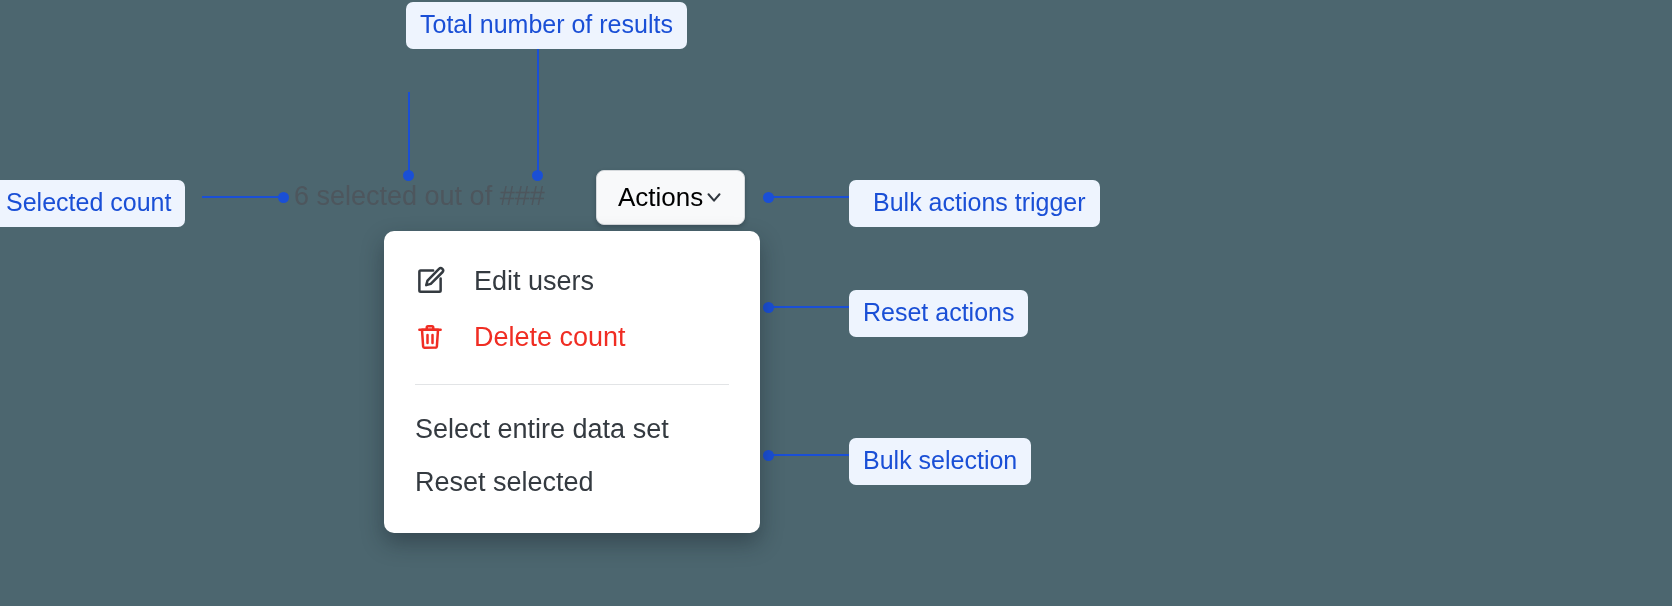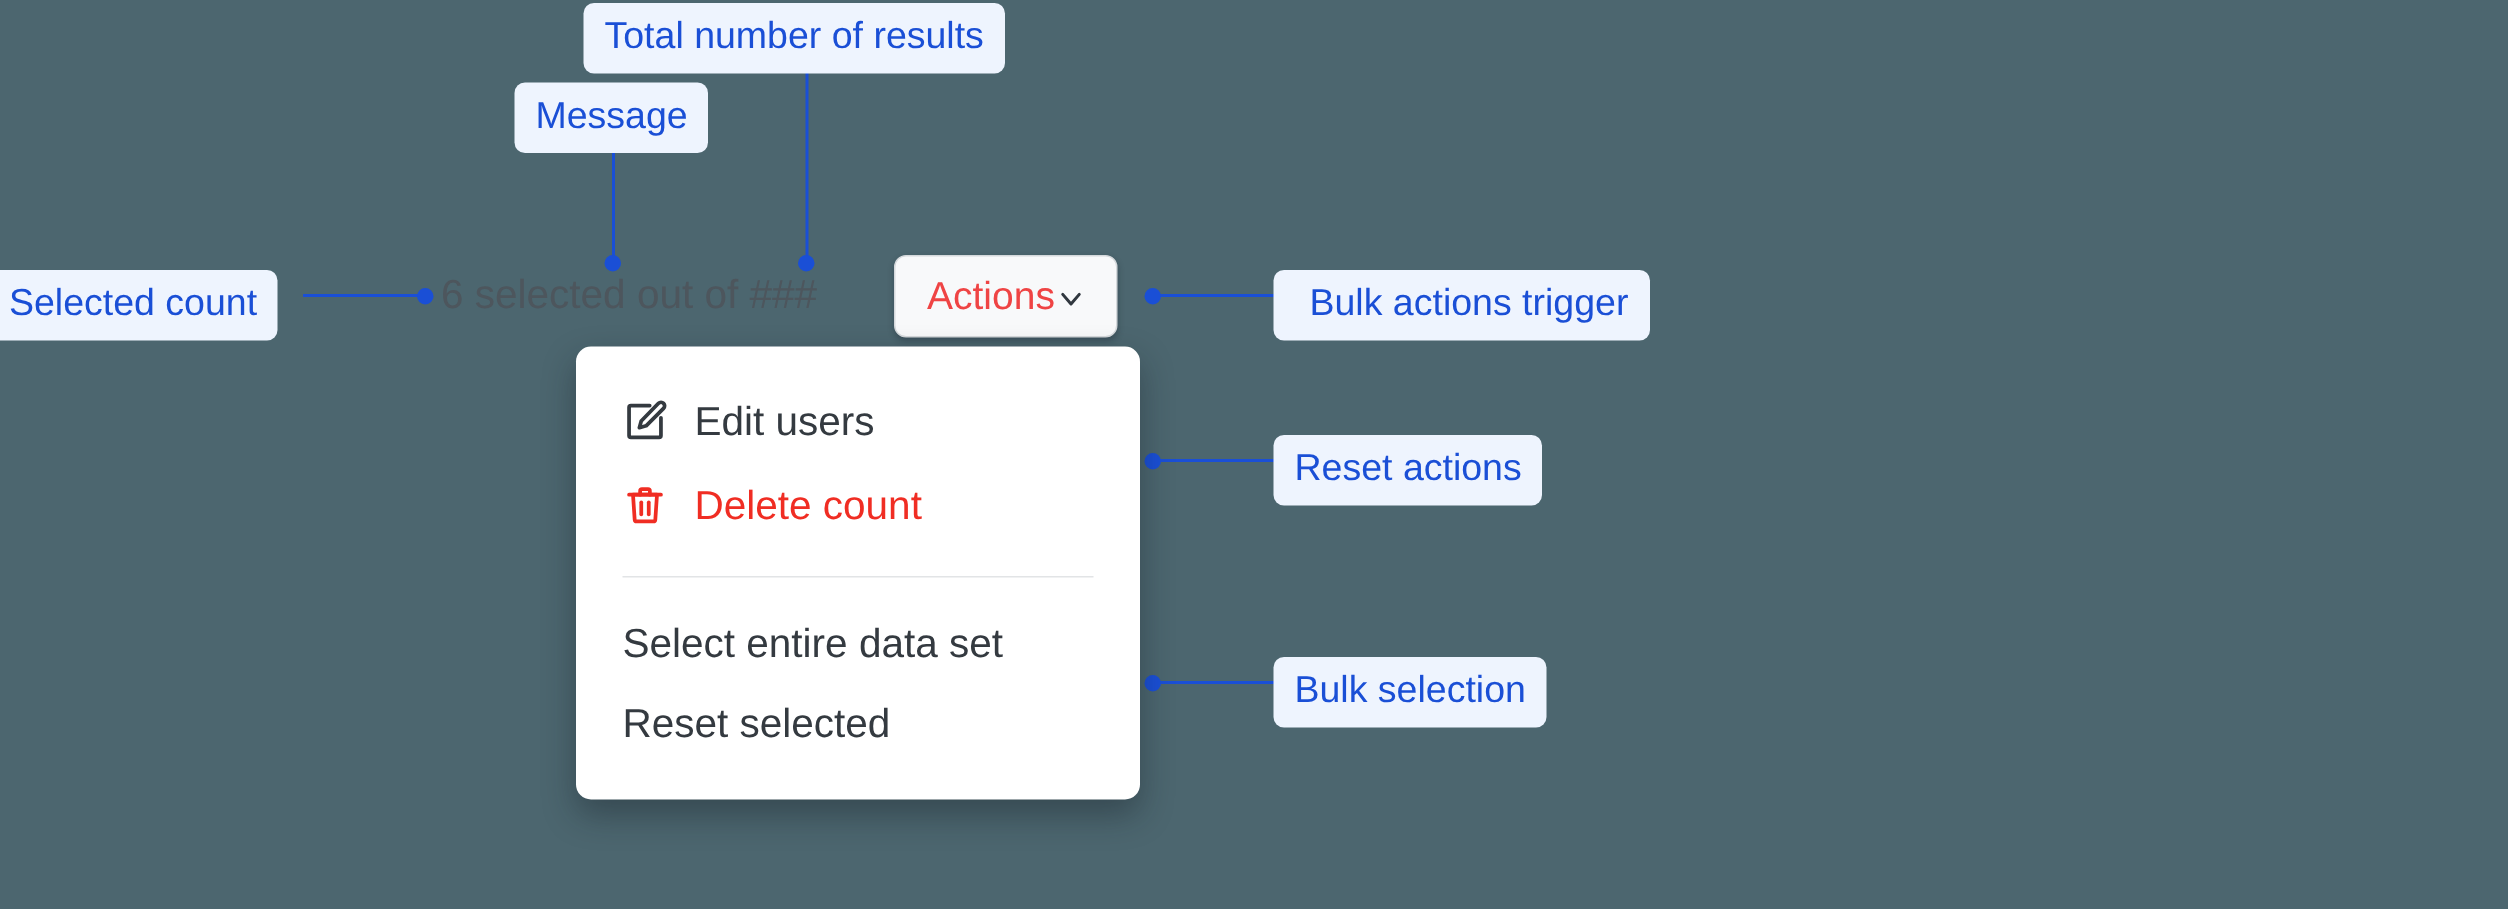--- a/index.html
+++ b/index.html
@@ -56,45 +56,45 @@
     color: #4d565d;
     font-size: 27px;
     line-height: 1;
     white-space: nowrap;
   }
 
   
   .actions-btn {
     position: absolute;
     display: flex;
-    align-items: flex-end;
+    align-items: center;
     background: #f8f9fa;
     border: 1px solid #d5d9dc;
     border-radius: 8px;
     padding: 13px 19px 14px 21px;
-    color: #ef4444;
+    color: #000000;
     font-size: 26px;
     line-height: 1;
     box-shadow: 0 2px 4px rgba(20,30,40,.30);
   }
   .chev { display: block; }
 
   
   .menu {
     position: absolute;
     background: #ffffff;
     border-radius: 10px;
     box-shadow: 0 10px 22px rgba(18,26,33,.38);
     padding: 22px 0 24px 0;
     width: 376px;
   }
   .menu-item {
     display: flex;
     align-items: center;
-    gap: 18px;
+    gap: 29px;
     padding: 13px 32px 13px 31px;
     font-size: 27px;
     line-height: 1;
     color: #343a40;
     white-space: nowrap;
   }
   .menu-item.danger { color: #f02d23; }
   .menu-item.plain { padding-left: 31px; text-align: center; }
   .mi-icon { width: 30px; height: 30px; flex: 0 0 30px; display: block; }
   .menu-sep {
@@ -119,23 +119,22 @@
 
   <div class="conn-h" style="left:768px; top:196px; width:86px;"></div>
   <div class="dot" style="left:763px; top:192px;"></div>
 
   <div class="conn-h" style="left:768px; top:306px; width:86px;"></div>
   <div class="dot" style="left:763px; top:302px;"></div>
 
   <div class="conn-h" style="left:768px; top:454px; width:86px;"></div>
   <div class="dot" style="left:763px; top:450px;"></div>
 
-  <div class="chip" style="left:389px; top:2px;">Total number of results</div>
+  <div class="chip" style="left:406px; top:2px;">Total number of results</div>
 
-  <div class="chip" style="left:343px; top:55px;">Message</div>
 
   <div class="chip" style="left:-8px; top:180px;">Selected count</div>
 
   <div class="chip" style="left:849px; top:180px;padding-left:24px;">Bulk actions trigger</div>
 
   <div class="chip" style="left:849px; top:290px;">Reset actions</div>
 
   <div class="chip" style="left:849px; top:438px;">Bulk selection</div>
 
   <div class="selected-count" style="left:294px; top:183px;">6 selected out of ###</div>

